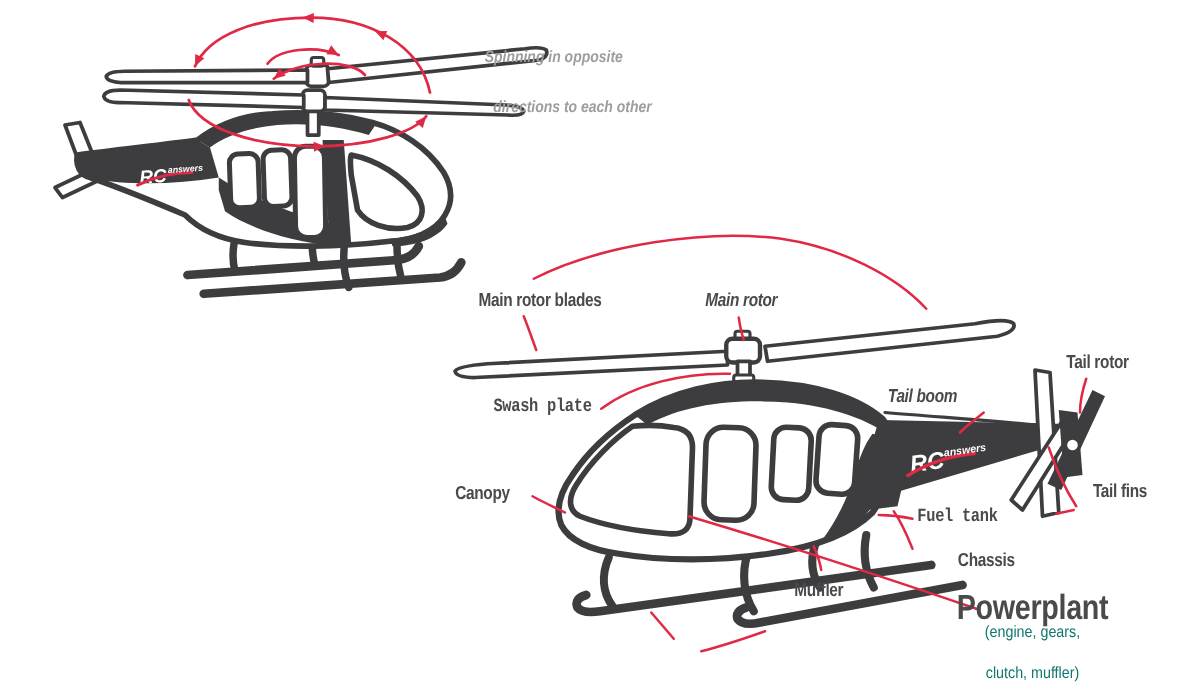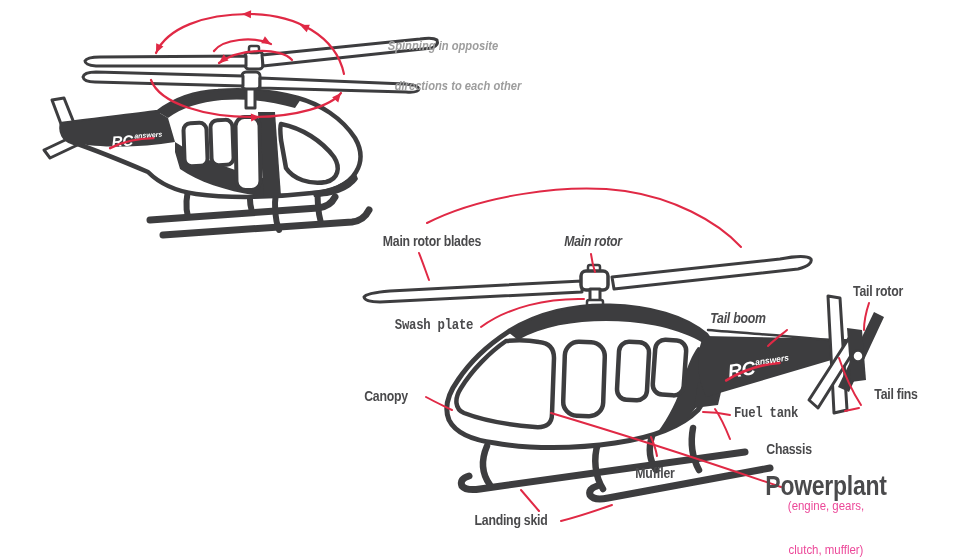--- a/index.html
+++ b/index.html
@@ -11,21 +11,21 @@
   #diagram-svg { position:absolute; left:0; top:0; }
   .lbl {
     position:absolute; transform:translate(-50%,-50%);
     font-weight:bold; font-size:15px; color:#4a4a4c;
     white-space:nowrap; letter-spacing:-0.3px; line-height:1;
   }
   .lbl .cond { display:inline-block; transform:scaleX(0.82); }
   .lbl-big { font-size:28px; }
   .sub {
     position:absolute; transform:translate(-50%,-50%);
-    font-weight:normal; font-size:13px; color:#ec4899;
+    font-weight:normal; font-size:13px; color:#0f766e;
     white-space:nowrap; line-height:1;
   }
   .sub .cond { display:inline-block; transform:scaleX(0.88); }
   .note {
     position:absolute; transform:translate(-50%,-50%);
     font-size:13px; color:#9d9d9d; font-weight:bold;
     white-space:nowrap; line-height:1;font-style:italic;
   }
   .note .cond { display:inline-block; transform:scaleX(0.86); }
 </style>
@@ -224,19 +224,16 @@
   </div>
   <div class="lbl" style="left:655px; top:472px;">
     <span class="cond">Muffler</span>
   </div>
   <div class="lbl lbl-big" style="left:826px; top:486px;">
     <span class="cond">Powerplant</span>
   </div>
   <div class="sub" style="left:826px; top:505px;">
     <span class="cond">(engine, gears,</span>
   </div>
-  <div class="sub" style="left:826px; top:549px;text-align:right;">
+  <div class="sub" style="left:826px; top:538px;text-align:right;">
     <span class="cond">clutch, muffler)</span>
   </div>
-  <div class="lbl" style="left:511px; top:519px;">
-    <span class="cond">Landing skid</span>
-  </div>
 </div>
 
 </body></html>

